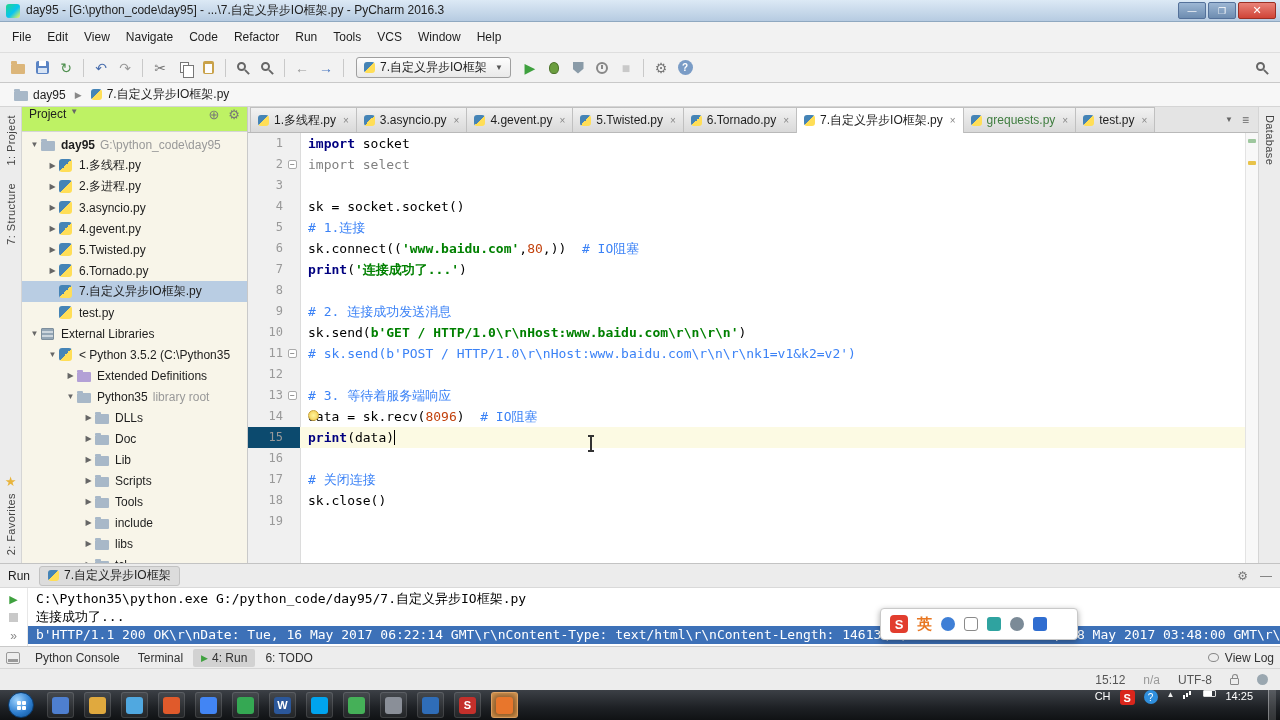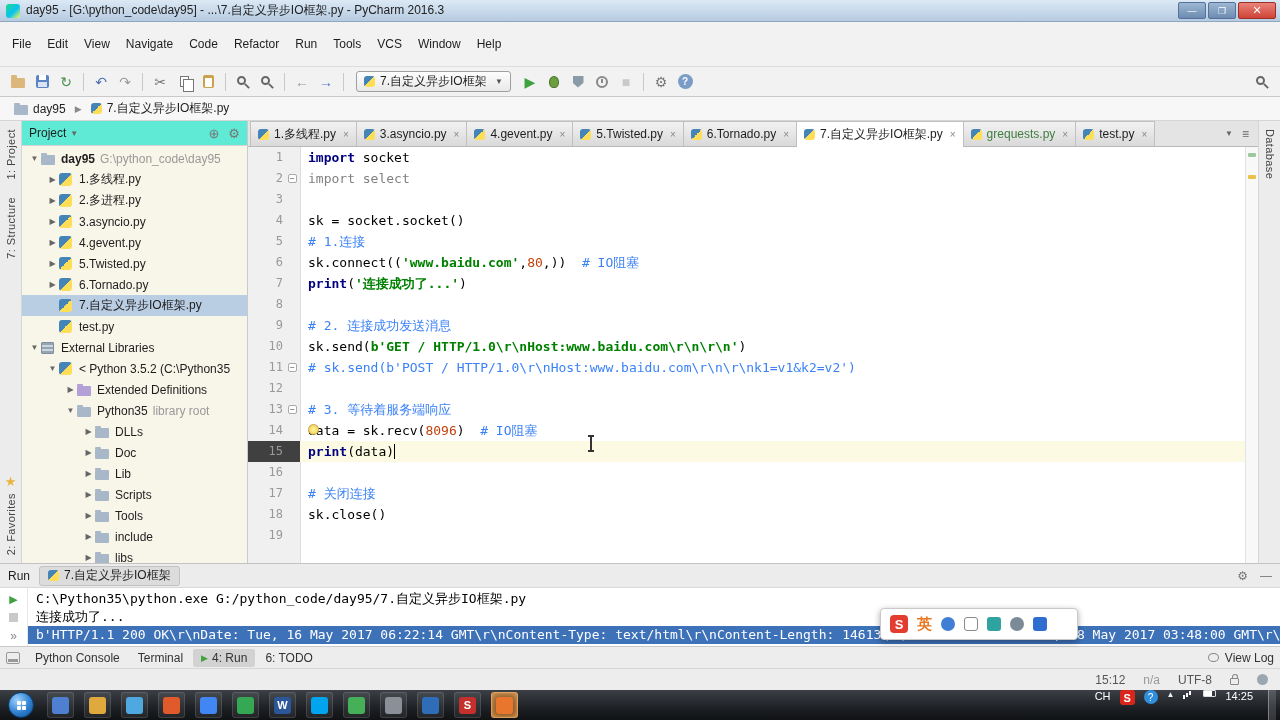--- a/index.html
+++ b/index.html
@@ -10,21 +10,21 @@
   
   .titlebar{flex:0 0 22px;background:linear-gradient(#dce9f5,#b6cbe1);display:flex;align-items:center;padding:0 4px;border-bottom:1px solid #8fa8c0}
   .app-logo{width:14px;height:14px;border-radius:3px;background:linear-gradient(135deg,#21d789,#07c3f2 55%,#fcf84a);margin:0 6px 0 2px;flex:0 0 14px}
   .title-text{color:#222;white-space:nowrap}
   .win-btns{margin-left:auto;display:flex;gap:2px}
   .wbtn{width:28px;height:17px;border:1px solid #54719a;border-radius:2px;display:flex;align-items:center;justify-content:center;font-size:9px;color:#fff;background:linear-gradient(#9db7d4,#6d8cb0)}
   .wbtn.close{background:linear-gradient(#e98379,#d04437);border-color:#9c2f24;width:38px;font-size:11px}
 
   
   .menubar{flex:0 0 22px;background:#f2f2f2;display:flex;align-items:center;padding-left:4px;border-bottom:1px solid #dedede}
-  .mitem{padding:15px 8px}
+  .mitem{padding:8px 8px}
 
   
   .toolbar{flex:0 0 30px;background:#f2f2f2;border-bottom:1px solid #c9c9c9;display:flex;align-items:center;padding:0 6px}
   .tbi{width:24px;height:24px;display:flex;align-items:center;justify-content:center;border-radius:3px;flex:0 0 24px}
   .tbi .glyph{font-size:14px;line-height:1}
   .tsep{width:1px;height:18px;background:#c9c9c9;margin:0 5px;flex:0 0 1px}
   .run-combo{height:21px;min-width:155px;border:1px solid #9f9f9f;border-radius:3px;background:linear-gradient(#fdfdfd,#e9e9e9);display:flex;align-items:center;gap:5px;padding:0 7px;margin:0 7px}
   .combo-caret{margin-left:auto;color:#555;font-size:8px}
   .toolbar-spacer{flex:1}
   
@@ -55,21 +55,21 @@
   .stripe{width:22px;flex:0 0 22px;background:#ececec;display:flex;flex-direction:column;align-items:center;padding:8px 0;gap:18px}
   .stripe.left{border-right:1px solid #d5d5d5}
   .stripe.right{border-left:1px solid #d5d5d5}
   .vtext{writing-mode:vertical-rl;transform:rotate(180deg);font-size:11px;color:#444;letter-spacing:.4px}
   .vtext.down{transform:none}
   .stripe-bottom{margin-top:auto;display:flex;flex-direction:column;align-items:center;gap:4px}
   .fav-star{color:#e8b43c;font-size:13px}
 
   
   .project{width:226px;flex:0 0 226px;background:#f8f5e9;border-right:1px solid #c9c9c9;display:flex;flex-direction:column;min-height:0}
-  .pp-head{flex:0 0 25px;background:#5eead4;border-bottom:1px solid #d5d5d5;display:flex;align-items:center;padding:0 7px;gap:4px}
+  .pp-head{flex:0 0 25px;background:#bef264;border-bottom:1px solid #d5d5d5;display:flex;padding:0 7px;gap:4px}
   .pp-caret{font-size:8px;color:#666}
   .pp-icons{margin-left:auto;display:flex;gap:9px;color:#777;font-size:13px}
   .tree{flex:1;overflow:hidden;padding-top:2px}
   .trow{height:21px;display:flex;align-items:center;white-space:nowrap;overflow:hidden}
   .trow.selected{background:#b9cde3}
   .tarrow{width:13px;flex:0 0 13px;text-align:center;font-size:8px;color:#666}
   .ticon{width:20px;flex:0 0 20px;display:flex;align-items:center;justify-content:flex-start}
   .tsuffix{color:#999;margin-left:5px}
   .bold{font-weight:bold}
   .fi{width:14px;height:10px;background:#a8b8c8;border-radius:1px;position:relative;margin-top:2px}
@@ -85,21 +85,21 @@
   .tabs{display:flex;align-items:flex-end;height:100%}
   .etab{height:25px;display:flex;align-items:center;padding:0 7px;border:1px solid #c0c0c0;border-bottom:none;background:linear-gradient(#f2f2f2,#d9d9d9);margin-right:-1px;gap:5px}
   .etab.active{background:#fff;position:relative;z-index:2;height:26px;margin-bottom:-1px}
   .tclose{color:#888;font-size:10px;margin-left:2px}
   .tabbar-right{margin-left:auto;display:flex;align-items:center;gap:9px;padding:0 9px;color:#666;height:100%}
   .editor{flex:1;position:relative;background:#fff;overflow:hidden;font-family:"DejaVu Sans Mono",monospace;font-size:13px}
   .editor::before{content:"";position:absolute;left:0;top:0;width:52px;height:100%;background:#f0f0f0;border-right:1px solid #dcdcdc}
   .editor-lines{position:relative;z-index:1}
   .eline{display:flex;height:21px;line-height:21px;white-space:pre}
   .gut{width:52px;flex:0 0 52px;color:#999;text-align:right;padding-right:16px;font-size:12px;position:relative;border-right:1px solid transparent}
-  .eline.cur .gut{background:#404040}
+  .eline.cur .gut{background:#0c4a6e}
   .eline.cur .codeln{background:#fcfae3}
   .codeln{flex:1;padding-left:8px;position:relative}
   .fold{position:absolute;right:2px;top:6px;width:9px;height:9px;border:1px solid #aaa;background:#fff;font-size:8px;line-height:7px;text-align:center;color:#666;border-radius:2px}
   .bulb{position:absolute;left:8px;top:4px;width:11px;height:11px;border-radius:50%;background:radial-gradient(#fff59b,#f2c94c);border:1px solid #caa53d;z-index:2}
   .caret{display:inline-block;width:1px;height:15px;background:#000;vertical-align:-3px}
   .sg-kw{color:#000080;font-weight:bold}
   .sg-str{color:#008000;font-weight:bold}
   .sg-num{color:#c2410c}
   .sg-cm{color:#3b82f6;}
   .sg-gray{color:#808080}

